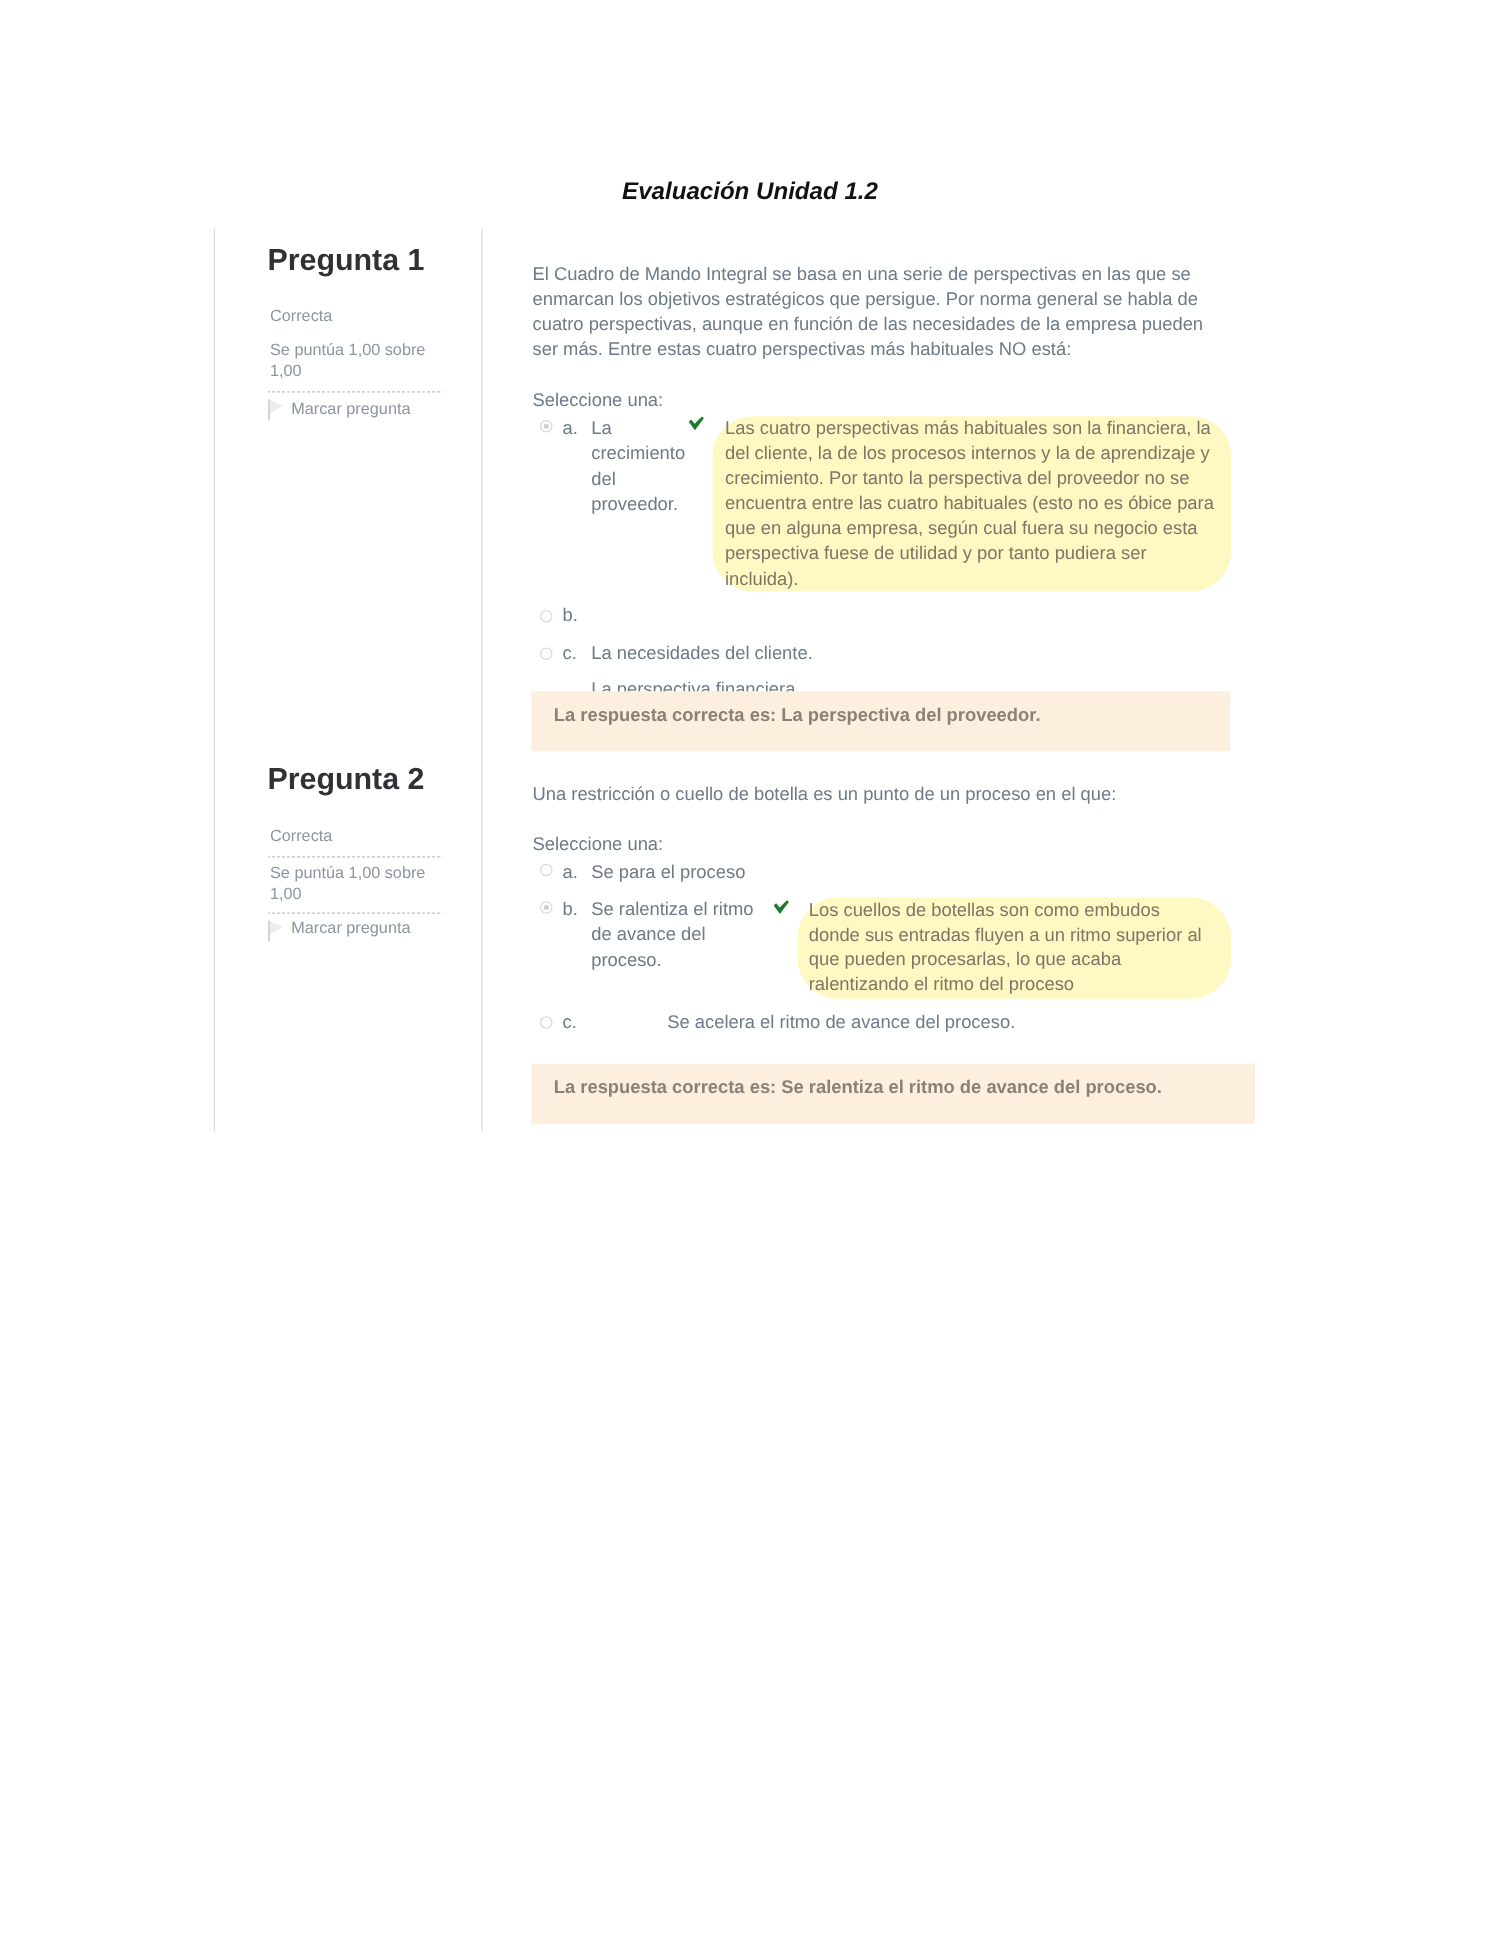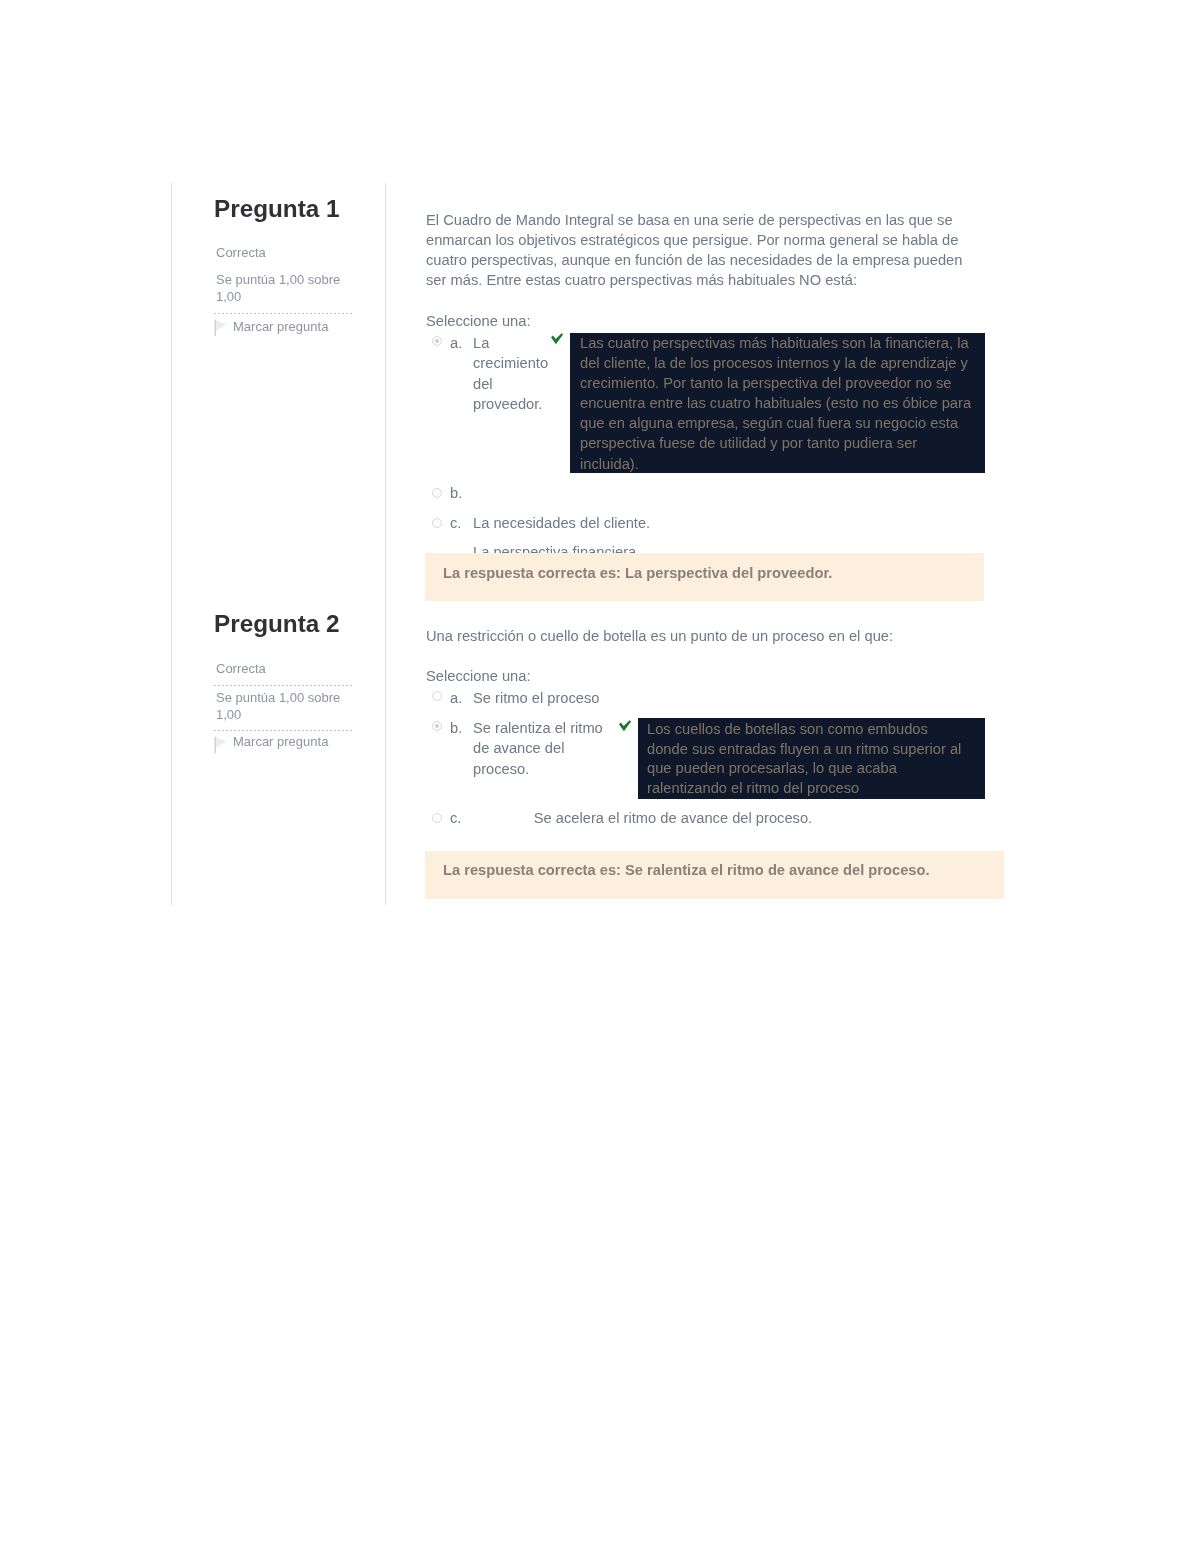--- a/index.html
+++ b/index.html
@@ -16,30 +16,31 @@
   .qmeta{position:absolute;font-size:13px;color:#8c95a1;white-space:nowrap;line-height:17px;}
   .dotted{position:absolute;height:1px;background-image:repeating-linear-gradient(to right,#c2c2c2 0 2px,rgba(0,0,0,0) 2px 4px);}
   .flagicon{position:absolute;}
   .qtext{position:absolute;font-size:14.7px;color:#6e7a87;line-height:19.9px;}
   .selectone{position:absolute;font-size:14.7px;color:#6e7a87;line-height:19.9px;white-space:nowrap;}
   .radio{position:absolute;width:10px;height:10px;border-radius:50%;border:1px solid #dadada;box-sizing:border-box;background:#fdfdfd;}
   .radio.sel::after{content:"";position:absolute;left:2px;top:2px;width:4px;height:4px;border-radius:50%;background:#cfcfcf;}
   .olabel{position:absolute;font-size:14.7px;color:#6e7a87;line-height:20.4px;white-space:nowrap;}
   .otext{position:absolute;font-size:14.7px;color:#6e7a87;line-height:20.4px;}
   .check{position:absolute;}
-  .ybox{position:absolute;background:#0f172a;}
+  .ybox{position:absolute;background:#fef9c3;border-radius:32px;}
   .ybox .inner{position:absolute;font-size:14.7px;color:#7e7565;line-height:20.1px;}
   .pbox{position:absolute;background:#fcefdd;}
   .pbox .inner{position:absolute;font-size:14.7px;color:#8a8177;line-height:19.4px;white-space:nowrap;font-weight:bold;}
 </style>
 </head>
 <body>
 
 <div class="page">
 
+  <div class="doc-title">Evaluación Unidad 1.2</div>
 
   <div class="vrule" style="left:171px;top:183px;height:722px;"></div>
   <div class="vrule" style="left:385px;top:183px;height:722px;"></div>
 
   <div>
     <div class="qnum" style="left:214px;top:197px;">Pregunta 1</div>
     <div class="qmeta" style="left:216px;top:244px;">Correcta</div>
     <div class="qmeta" style="left:216px;top:271px;">Se puntúa 1,00 sobre</div>
     <div class="qmeta" style="left:216px;top:288px;">1,00</div>
     <div class="dotted" style="left:214px;top:313px;width:140px;"></div>
@@ -86,21 +87,21 @@
       <rect x="0.5" y="1.6" width="1.5" height="16.6" fill="#d2d2d2"></rect>
       <path d="M2 2.0 L12.2 6.3 L2 12.9 Z" fill="#ededed"></path>
     </svg>
     <div class="qmeta" style="left:233px;top:733px;">Marcar pregunta</div>
 
     <div class="qtext" style="left:426px;top:627px;width:560px;">Una restricción o cuello de botella es un punto de un proceso en el que:</div>
     <div class="selectone" style="left:426px;top:667px;">Seleccione una:</div>
 
     <div class="radio" style="left:432px;top:691px;"></div>
     <div class="olabel" style="left:450px;top:688px;">a.</div>
-    <div class="otext" style="left:473px;top:688px;width:400px;">Se ritmo el proceso</div>
+    <div class="otext" style="left:473px;top:688px;width:400px;">Se para el proceso</div>
 
     <div class="radio sel" style="left:432px;top:721px;"></div>
     <div class="olabel" style="left:450px;top:718px;">b.</div>
     <div class="otext" style="left:473px;top:718px;width:140px;">Se ralentiza el ritmo de avance del proceso.</div>
     <svg class="check" style="left:618px;top:719px;" width="14" height="14" viewBox="0 0 14 14">
       <path d="M1.0 5.3 L2.9 3.6 L5.7 7.0 L11.6 1.2 L13.1 2.6 L5.9 12.2 Z" fill="#1d7a2c"></path>
     </svg>
     <div class="ybox" style="left:638px;top:718px;width:347px;height:81px;">
       <div class="inner" style="left:9px;top:2px;width:322px;line-height:19.6px;">Los cuellos de botellas son como embudos donde sus entradas fluyen a un ritmo superior al que pueden procesarlas, lo que acaba ralentizando el ritmo del proceso</div>
     </div>

